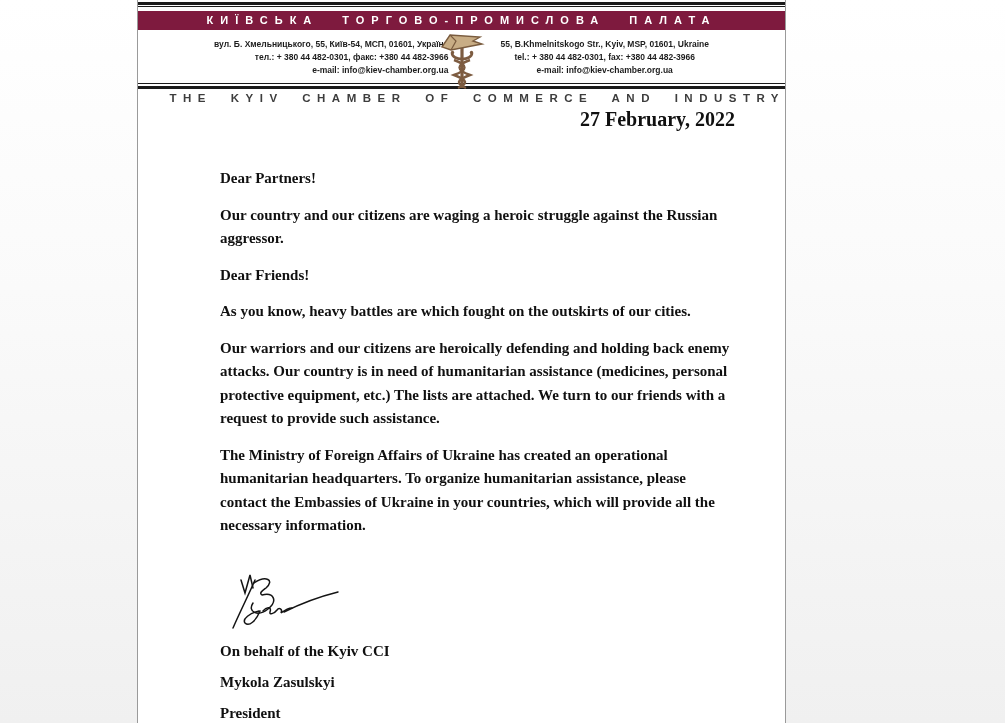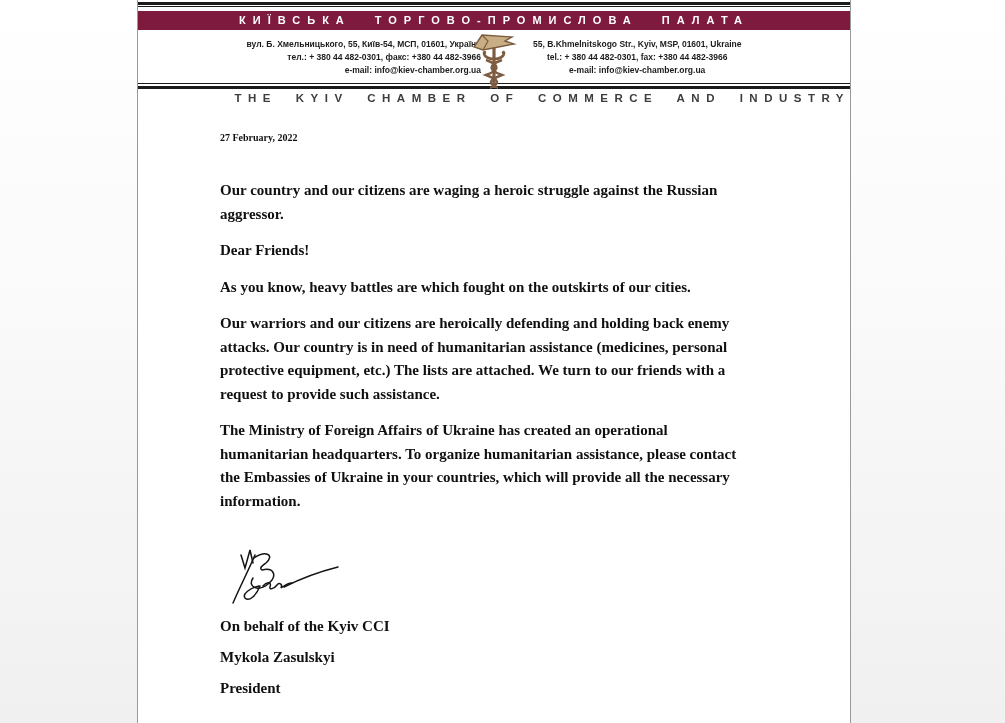--- a/index.html
+++ b/index.html
@@ -2,21 +2,21 @@
 <html><head>
 <meta charset="utf-8">
 <style>
   * { margin:0; padding:0; box-sizing:border-box; }
   html,body { width:1005px; height:723px; overflow:hidden; }
   body {
     background: linear-gradient(180deg, #ffffff 0%, #fafafa 40%, #f0f0f0 100%);
     font-family: "Liberation Sans", sans-serif;
   }
   .paper {
-    position:absolute; left:137px; top:0; width:714px; height:723px;
+    position:absolute; left:137px; top:0; width:649px; height:723px;
     background:#ffffff;
     border-left:1px solid #9a9a9a; border-right:1px solid #9a9a9a;
   }
   
   .rule-thick { height:3px; background:#1b1b1b; }
   .rule-thin  { height:1px; background:#1b1b1b; }
   .top-rules  { margin-top:2px; }
   .top-rules .gap { height:1px; }
   .banner {
     margin-top:4px; height:19px; line-height:19px;
@@ -44,22 +44,22 @@
     font-size:11.5px; font-weight:bold; letter-spacing:6.5px; word-spacing:9px;
     white-space:nowrap;
   }
   
   .content {
     padding:0 50px 0 82px;
     font-family:"Liberation Serif", serif;
     color:#101010;
   }
   .date {
-    margin-top:24px; margin-bottom:36px;
-    font-size:10px; font-weight:bold;
+    margin-bottom:36px;
+    text-align:right; font-size:20px; font-weight:bold;
   }
   .content p {
     font-size:15px; font-weight:bold; line-height:23.5px;
     margin:0 0 13px 0; max-width:520px;
   }
   .signature-wrap { margin:30px 0 8px 10px; }
   .signoff p { margin:0 0 12px 0; line-height:19px; }
 </style>
 </head>
 <body>
@@ -105,20 +105,21 @@
     <div class="rule-thin"></div>
     <div class="gap"></div>
     <div class="rule-thick"></div>
   </div>
 
   <div class="subtitle">THE KYIV CHAMBER OF COMMERCE AND INDUSTRY</div>
 
   <div class="content">
     <div class="date">27 February, 2022</div>
 
+    <p>Dear Partners!</p>
     <p>Our country and our citizens are waging a heroic struggle against the Russian aggressor.</p>
 
     <p>Dear Friends!</p>
     <p>As you know, heavy battles are which fought on the outskirts of our cities.</p>
     <p>Our warriors and our citizens are heroically defending and holding back enemy attacks. Our country is in need of humanitarian assistance (medicines, personal protective equipment, etc.) The lists are attached. We turn to our friends with a request to provide such assistance.</p>
     <p>The Ministry of Foreign Affairs of Ukraine has created an operational humanitarian headquarters. To organize humanitarian assistance, please contact the Embassies of Ukraine in your countries, which will provide all the necessary information.</p>
 
     <div class="signature-wrap">
       <svg width="112" height="62" viewBox="0 0 112 62" xmlns="http://www.w3.org/2000/svg">
         <g fill="none" stroke="#141414" stroke-width="1.5" stroke-linecap="round">

